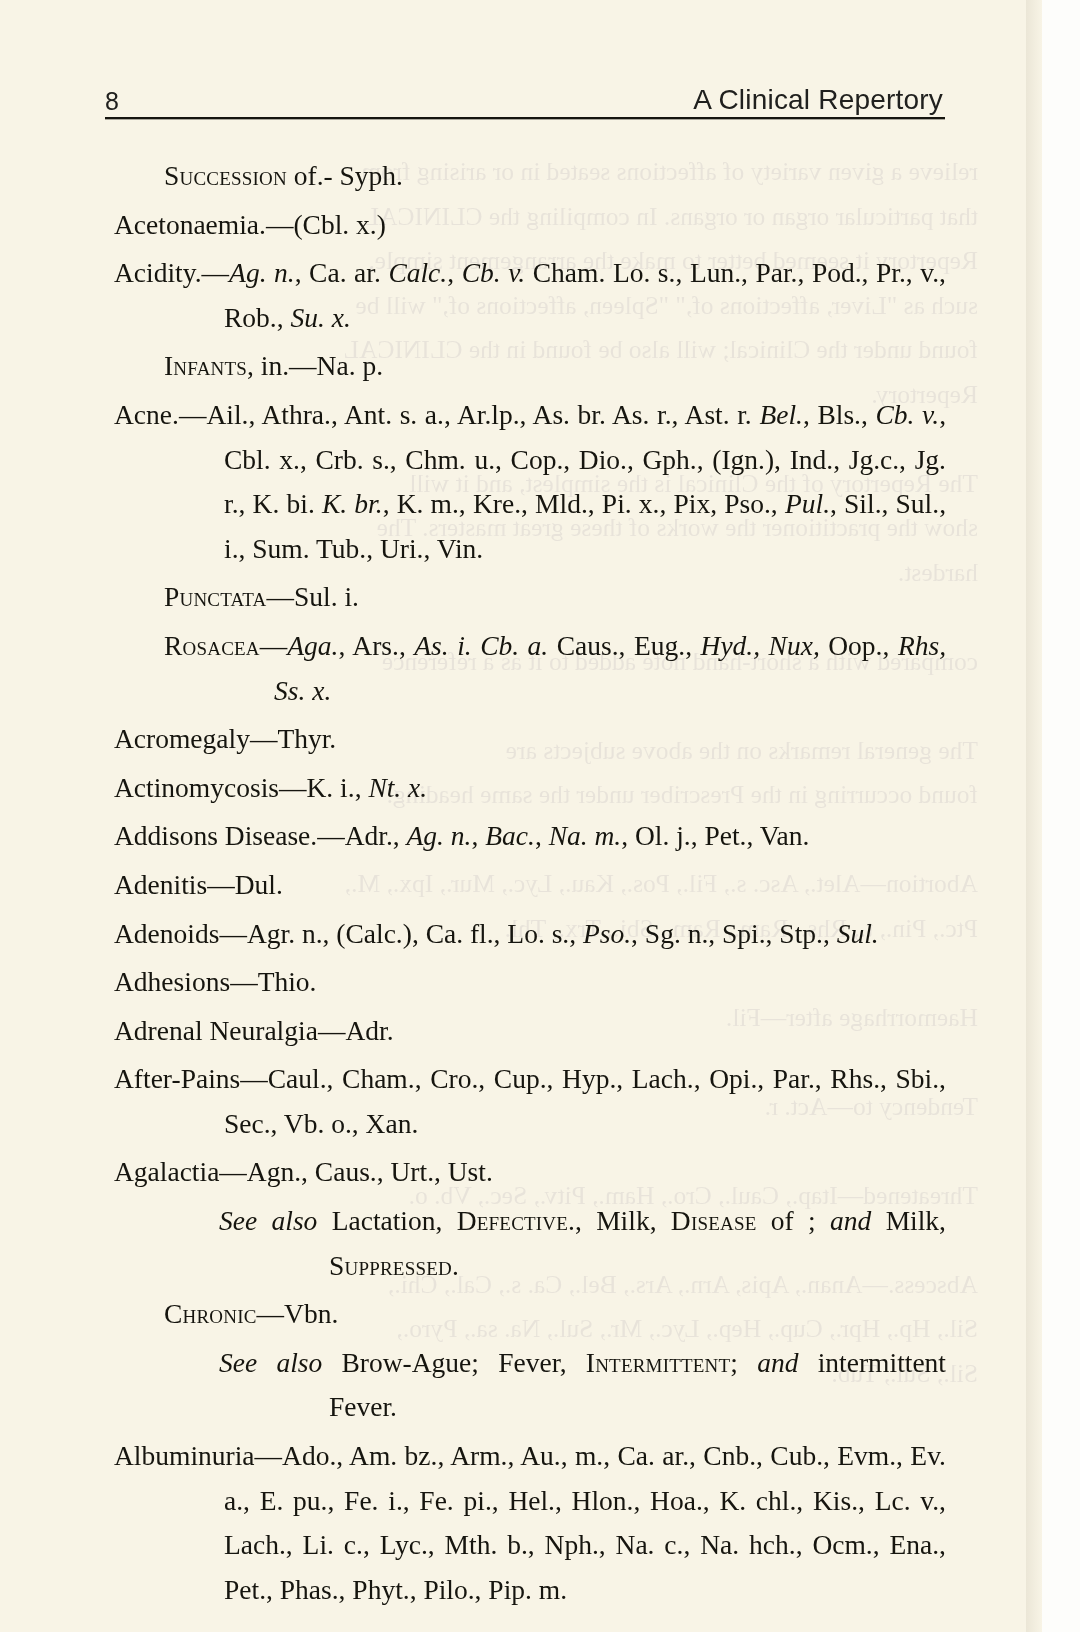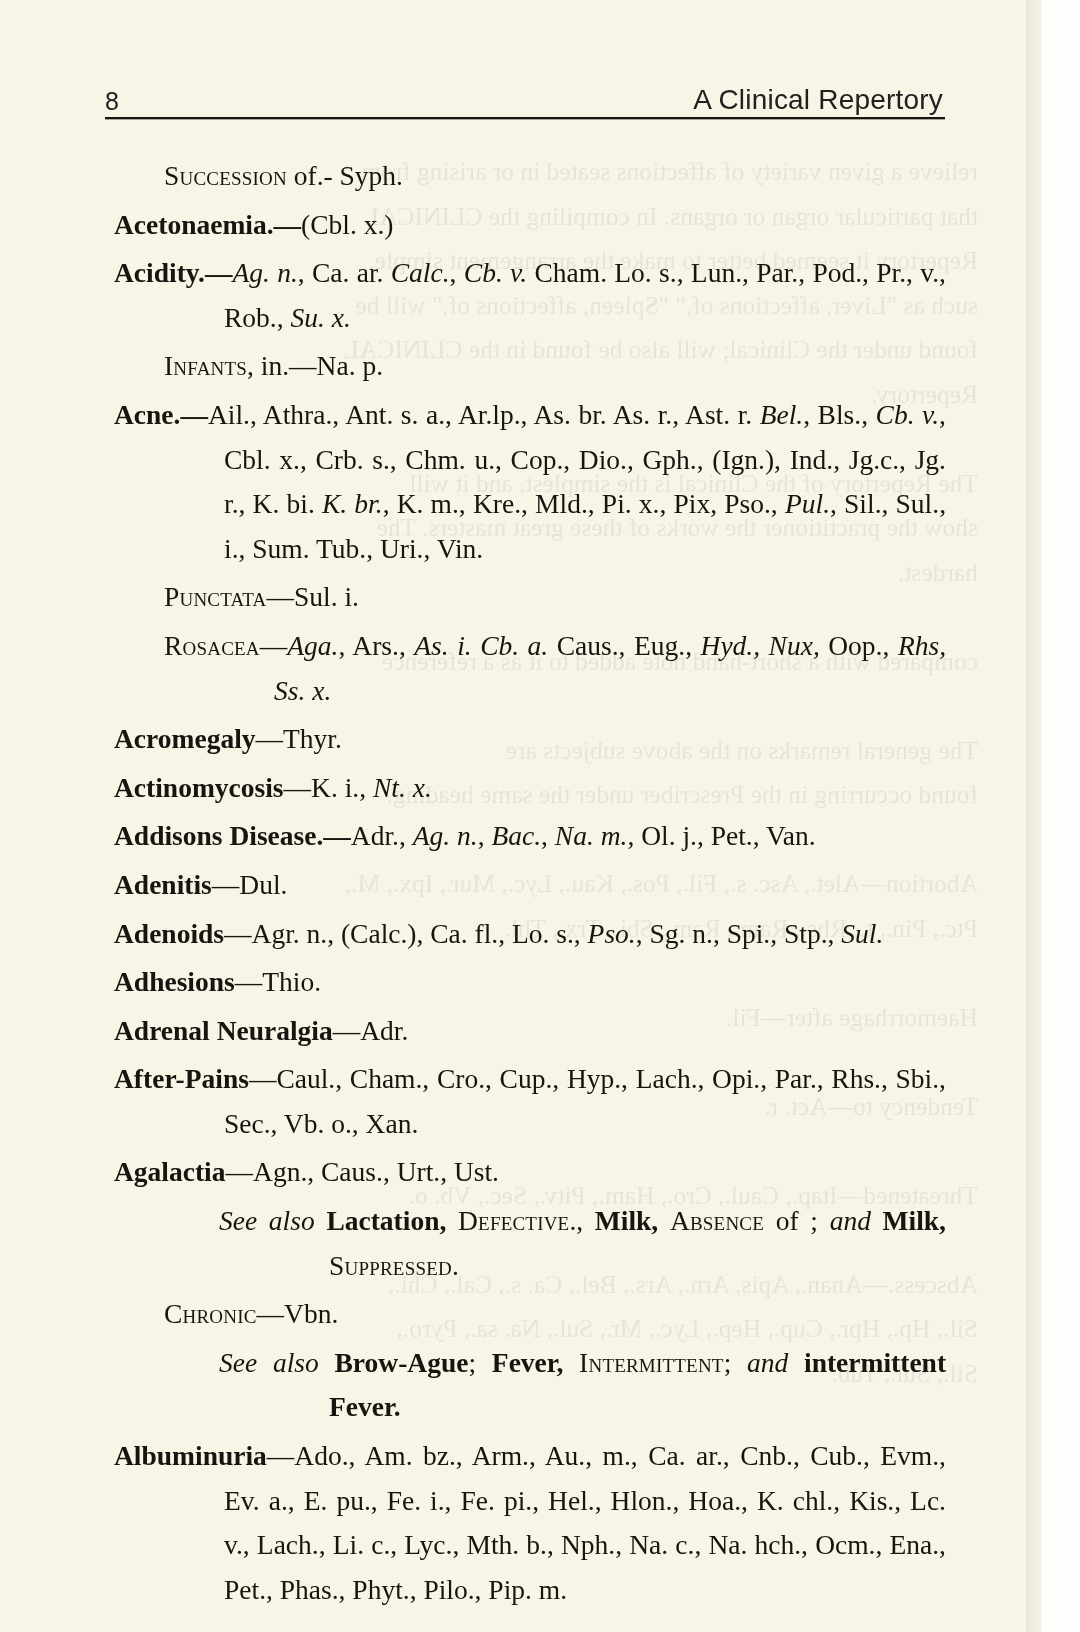--- a/index.html
+++ b/index.html
@@ -63,21 +63,21 @@
     margin:4px;
     padding-left:110px;
     text-indent:-110px;
     line-height:44.6px;
     text-align:justify;
     -webkit-hyphens:none; hyphens:none;
   }
   .entry.lvl1{ padding-left:160px; text-indent:-110px; }
   .entry.see{ padding-left:215px; text-indent:-110px; }
 
-  b{ font-weight:700; }
+  b{ font-weight:400; }
   i{ }
   .sc{
     font-variant:small-caps;
     font-size:1.0em;
     letter-spacing:0.2px;
   }
 </style>
 </head>
 <body>
 
@@ -128,20 +128,20 @@
       <p class="entry lvl1"><span class="sc">Rosacea</span><span>—</span><i>Aga.</i><span>, Ars., </span><i>As. i. Cb. a.</i><span> Caus., Eug., </span><i>Hyd., Nux,</i><span> Oop., </span><i>Rhs, Ss. x.</i></p>
       <p class="entry"><b>Acromegaly</b><span>—Thyr.</span></p>
       <p class="entry"><b>Actinomycosis</b><span>—K. i., </span><i>Nt. x.</i></p>
       <p class="entry"><b>Addisons Disease.—</b><span>Adr., </span><i>Ag. n.</i><span>, </span><i>Bac.</i><span>, </span><i>Na. m.</i><span>, Ol. j., Pet., Van.</span></p>
       <p class="entry"><b>Adenitis</b><span>—Dul.</span></p>
       <p class="entry"><b>Adenoids</b><span>—Agr. n., (Calc.), Ca. fl., Lo. s., </span><i>Pso.</i><span>, Sg. n., Spi., Stp., </span><i>Sul.</i></p>
       <p class="entry"><b>Adhesions</b><span>—Thio.</span></p>
       <p class="entry"><b>Adrenal Neuralgia</b><span>—Adr.</span></p>
       <p class="entry"><b>After-Pains</b><span>—Caul., Cham., Cro., Cup., Hyp., Lach., Opi., Par., Rhs., Sbi., Sec., Vb. o., Xan.</span></p>
       <p class="entry"><b>Agalactia</b><span>—Agn., Caus., Urt., Ust.</span></p>
-      <p class="entry see"><i>See also</i><span> </span><b>Lactation,</b><span> </span><span class="sc">Defective</span><span>., </span><b>Milk,</b><span> </span><span class="sc">Absence</span><span> of ; </span><i>and</i><span> </span><b>Milk,</b><span> </span><span class="sc">Suppressed</span><span>.</span></p>
+      <p class="entry see"><i>See also</i><span> </span><b>Lactation,</b><span> </span><span class="sc">Defective</span><span>., </span><b>Milk,</b><span> </span><span class="sc">Disease</span><span> of ; </span><i>and</i><span> </span><b>Milk,</b><span> </span><span class="sc">Suppressed</span><span>.</span></p>
       <p class="entry lvl1"><span class="sc">Chronic</span><span>—Vbn.</span></p>
       <p class="entry see"><i>See also</i><span> </span><b>Brow-Ague</b><span>; </span><b>Fever,</b><span> </span><span class="sc">Intermittent</span><span>; </span><i>and</i><span> </span><b>intermittent Fever.</b></p>
       <p class="entry"><b>Albuminuria</b><span>—Ado., Am. bz., Arm., Au., m., Ca. ar., Cnb., Cub., Evm., Ev. a., E. pu., Fe. i., Fe. pi., Hel., Hlon., Hoa., K. chl., Kis., Lc. v., Lach., Li. c., Lyc., Mth. b., Nph., Na. c., Na. hch., Ocm., Ena., Pet., Phas., Phyt., Pilo., Pip. m.</span></p>
     </div>
 
 </div>
 <div class="paper-edge"></div>
 
 </body></html>

